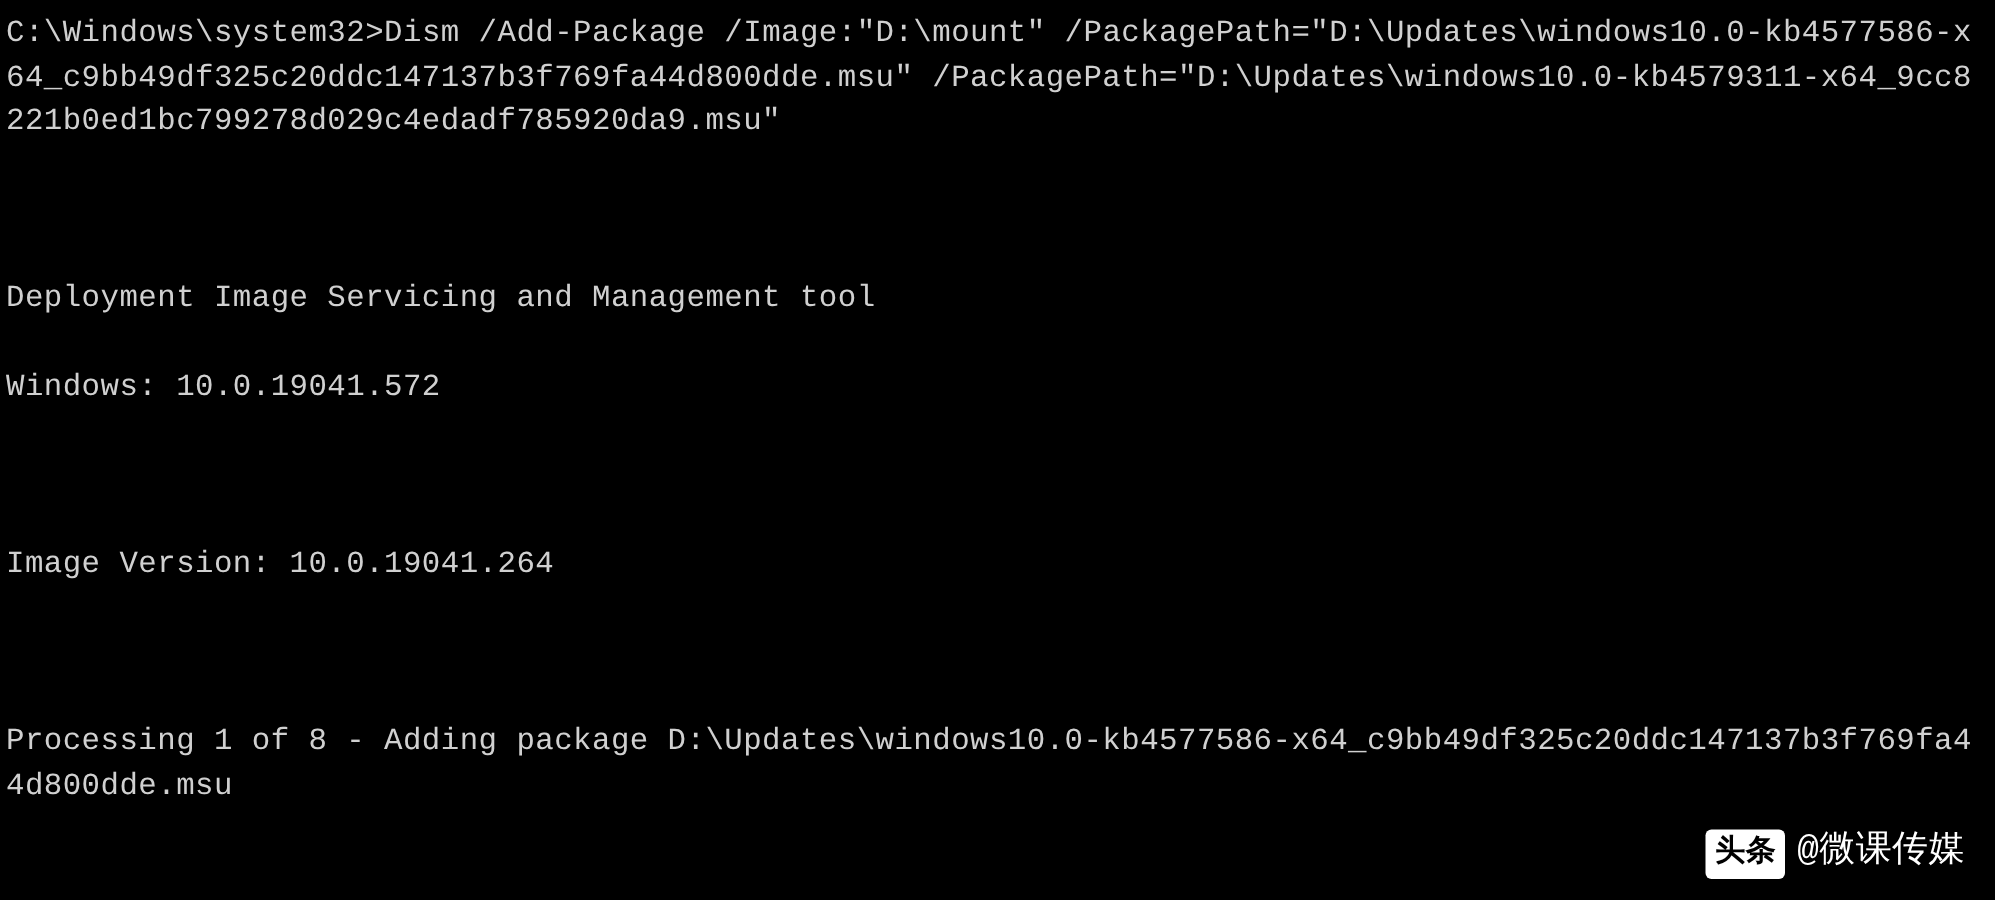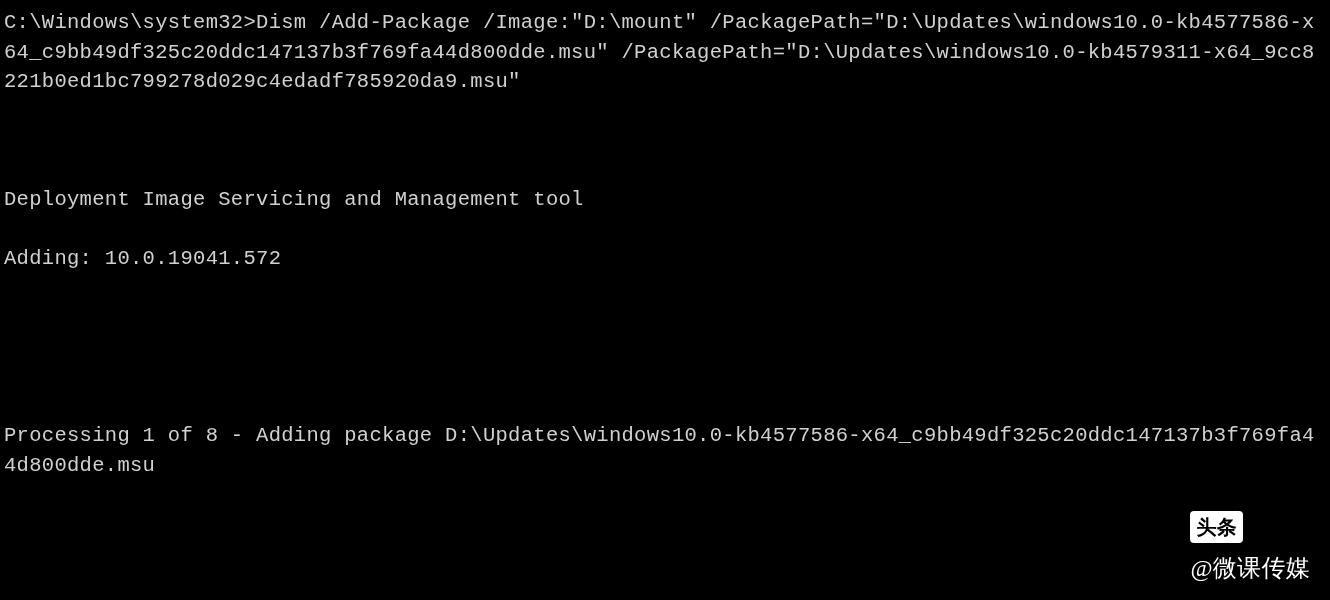--- a/index.html
+++ b/index.html
@@ -25,45 +25,45 @@
       word-break: break-all;
     }
     .line {
       display: block;
     }
     .watermark {
       position: absolute;
       bottom: 14px;
       right: 20px;
       display: flex;
-      align-items: flex-start;
+      align-items: flex-end;
       gap: 8px;
       color: #fff;
-      font-family: Liberation Serif, serif;
+      font-family: Liberation Mono, monospace;
       font-size: 24px;
       font-weight: 500;
-      flex-direction: column;
     }
     .watermark-badge {
       background: #fff;
       color: #000;
       border-radius: 4px;
       padding: 2px 6px;
       font-weight: bold;
       font-size: 20px;
     }
   </style>
 </head>
 <body>
 
 <div class="terminal"><span class="line"><span>C:\Windows\system32&gt;</span><span>Dism /Add-Package /Image:"D:\mount" /PackagePath="D:\Updates\windows10.0-kb4577586-x64_c9bb49df325c20ddc147137b3f769fa44d800dde.msu" /PackagePath="D:\Updates\windows10.0-kb4579311-x64_9cc8221b0ed1bc799278d029c4edadf785920da9.msu"</span></span>
 <span class="line"> </span>
 <span class="line">Deployment Image Servicing and Management tool</span>
-<span class="line">Adding: 10.0.19041.572</span>
+<span class="line">Windows: 10.0.19041.572</span>
 <span class="line"> </span>
+<span class="line">Image Version: 10.0.19041.264</span>
 <span class="line"> </span>
 <span class="line">Processing 1 of 8 - Adding package D:\Updates\windows10.0-kb4577586-x64_c9bb49df325c20ddc147137b3f769fa44d800dde.msu</span>
 
 
 
 
 </div>
 
 <div class="watermark">
   <span class="watermark-badge">头条</span>

